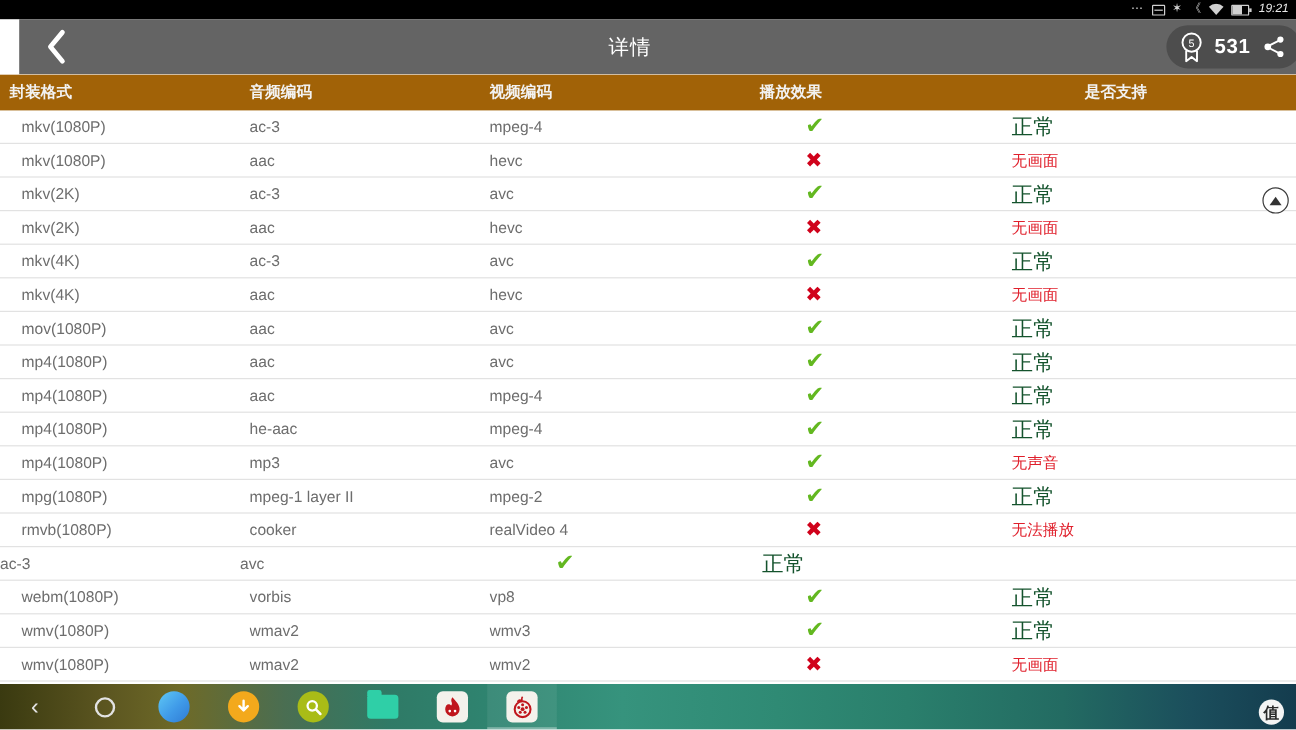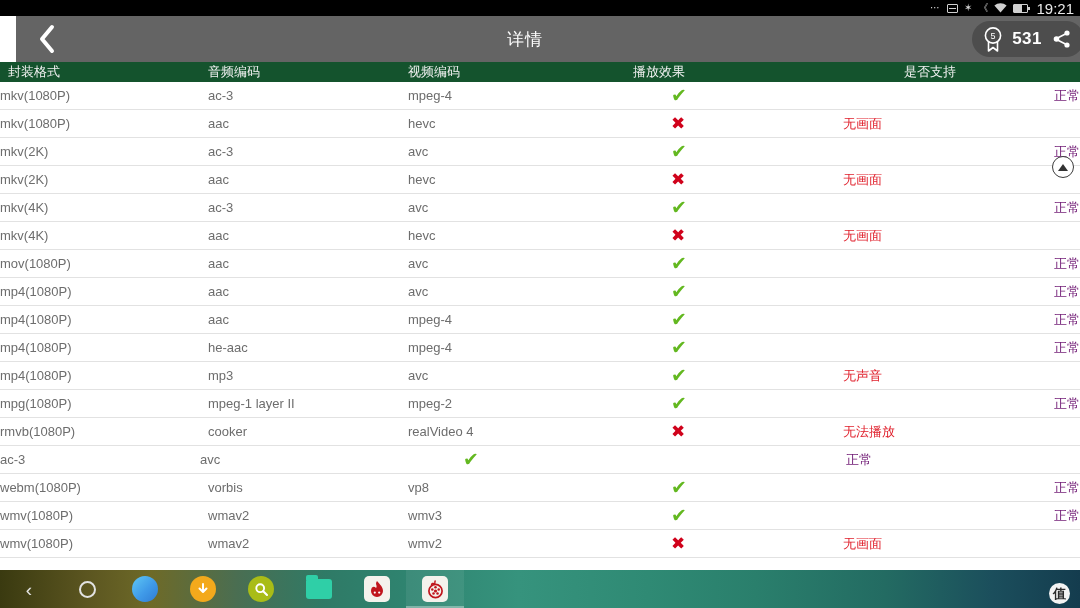--- a/index.html
+++ b/index.html
@@ -27,24 +27,25 @@
   #statusbar .sb-icon {
     display: inline-flex; align-items: center; justify-content: center;
     height: 14px;
     color: #d8d8d8;
     font-size: 10px;
     line-height: 1;
   }
   .sb-dots { letter-spacing: 1px; font-size: 9px; color: #9a9a9a; }
   .sb-time {
     color: #e8e8e8;
-    font-size: 15px;
+    font-size: 10px;
     line-height: 1;
     letter-spacing: 0px;
     padding-left: 2px;
+    font-style: italic;
   }
   .sb-sd {
     width: 11px; height: 9px;
     border: 1.3px solid #d0d0d0;
     border-radius: 1px;
     position: relative;
   }
   .sb-sd::after {
     content: ""; position: absolute;
     left: 1px; right: 1px; top: 3px; height: 1.3px;
@@ -110,50 +111,51 @@
     overflow: hidden;
   }
   .trow {
     display: flex;
     align-items: center;
     height: 28px;
     border-bottom: 1px solid #e2e2e2;
     position: relative;
   }
   .thead {
-    background: #14532d;
+    background: #a16207;
     border-bottom: none;
-    height: 20px;
+    height: 30px;
+    font-weight: bold;
   }
   .thead .cell {
     color: #f2f2f2;
     font-size: 13px;
   }
   .cell {
     font-size: 13px;
     color: #6d6d6d;
     white-space: nowrap;
     overflow: hidden;
   }
-  .c-format   { width: 208px; }
+  .c-format   { width: 208px; padding-left: 18px; }
   .c-audio    { width: 200px; padding-left: 0px; }
   .c-video    { width: 225px; padding-left: 0px; }
   .c-support  { width: 210px; text-align: left; padding-left: 38px; }
   .c-effect   { width: 237px; padding-left: 0px; }
 
   .thead .c-format  { padding-left: 8px; }
   .thead .c-audio   { padding-left: 0px; }
   .thead .c-video   { padding-left: 0px; }
   .thead .c-support { padding-left: 34px; }
   .thead .c-effect  { padding-left: 0px; }
 
   .mark { display: inline-block; line-height: 1; }
   .mark-yes { color: #63b820; font-size: 19px; font-weight: bold; }
   .mark-no  { color: #d0021b; font-size: 17px; font-weight: bold; }
-  .eff-ok   { color: #701a75; font-size: 13px; text-align: right; }
+  .eff-ok   { color: #14532d; font-size: 18px; }
   .eff-bad  { color: #e0202c; font-size: 13px; }
 
   
   #scroll-top {
     position: absolute;
     right: 6px; top: 94px;
     width: 22px; height: 22px;
     border-radius: 50%;
     border: 1.6px solid #3c3c3c;
     background: #ffffff;

